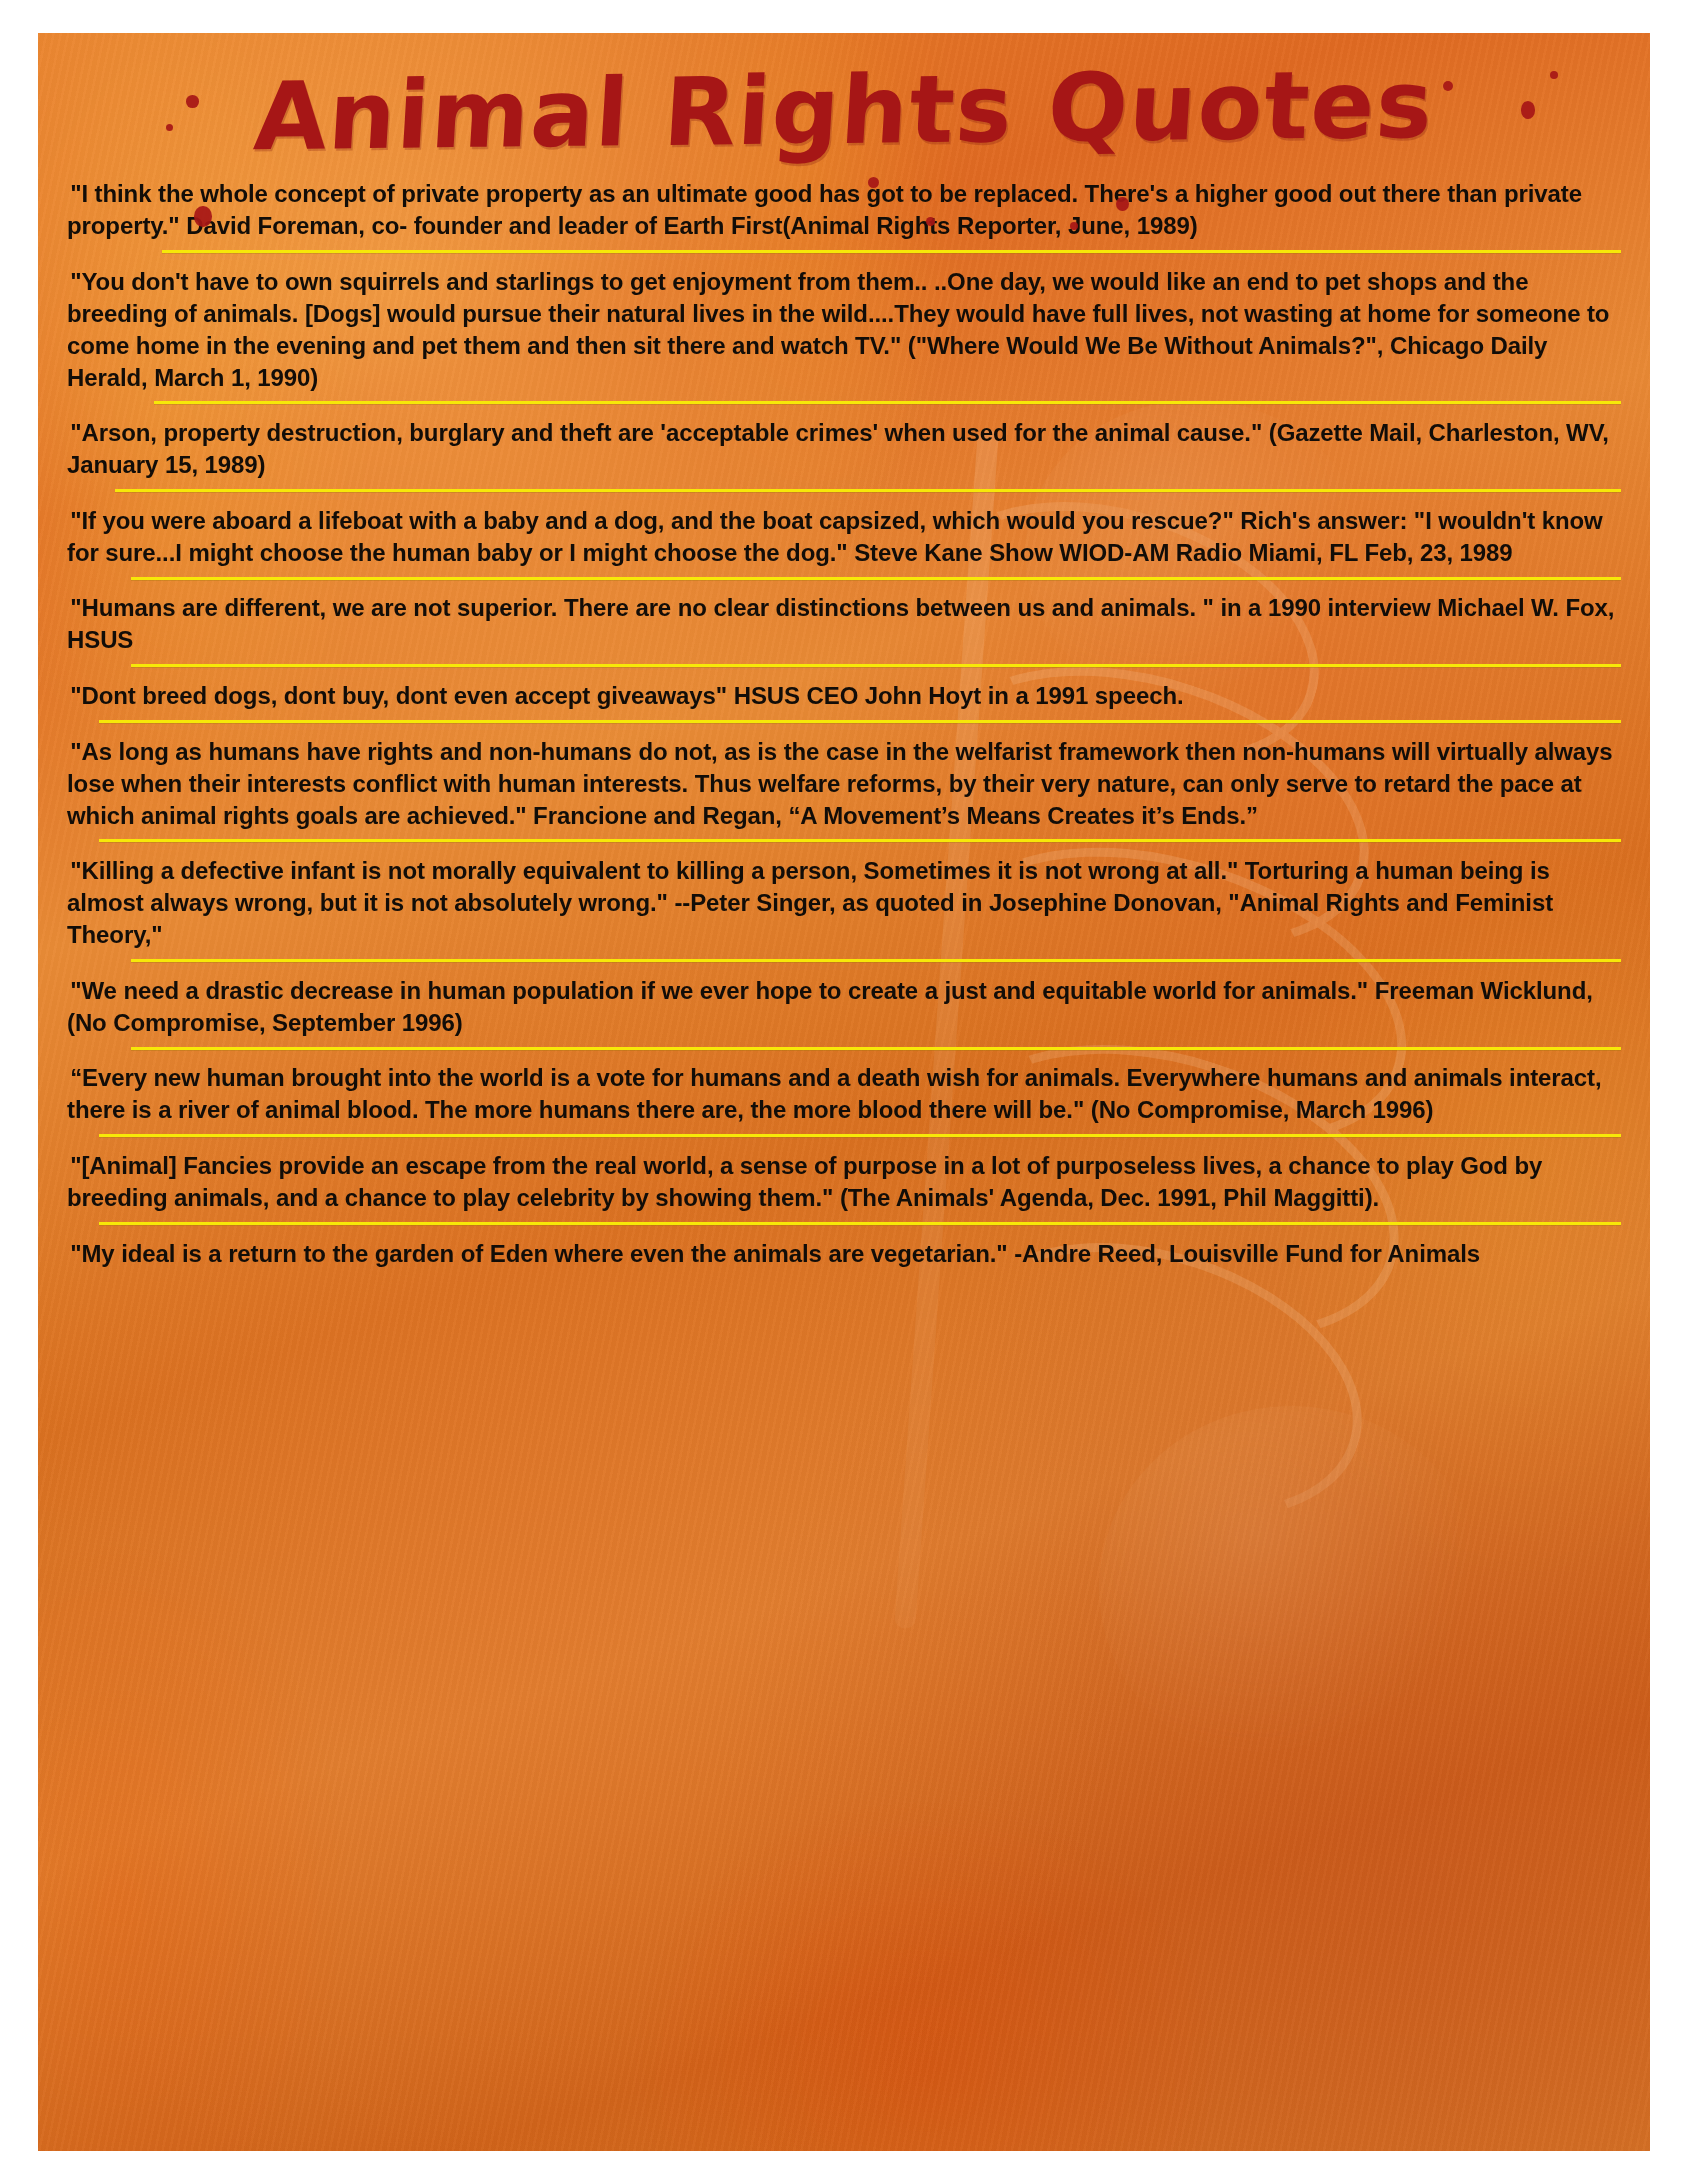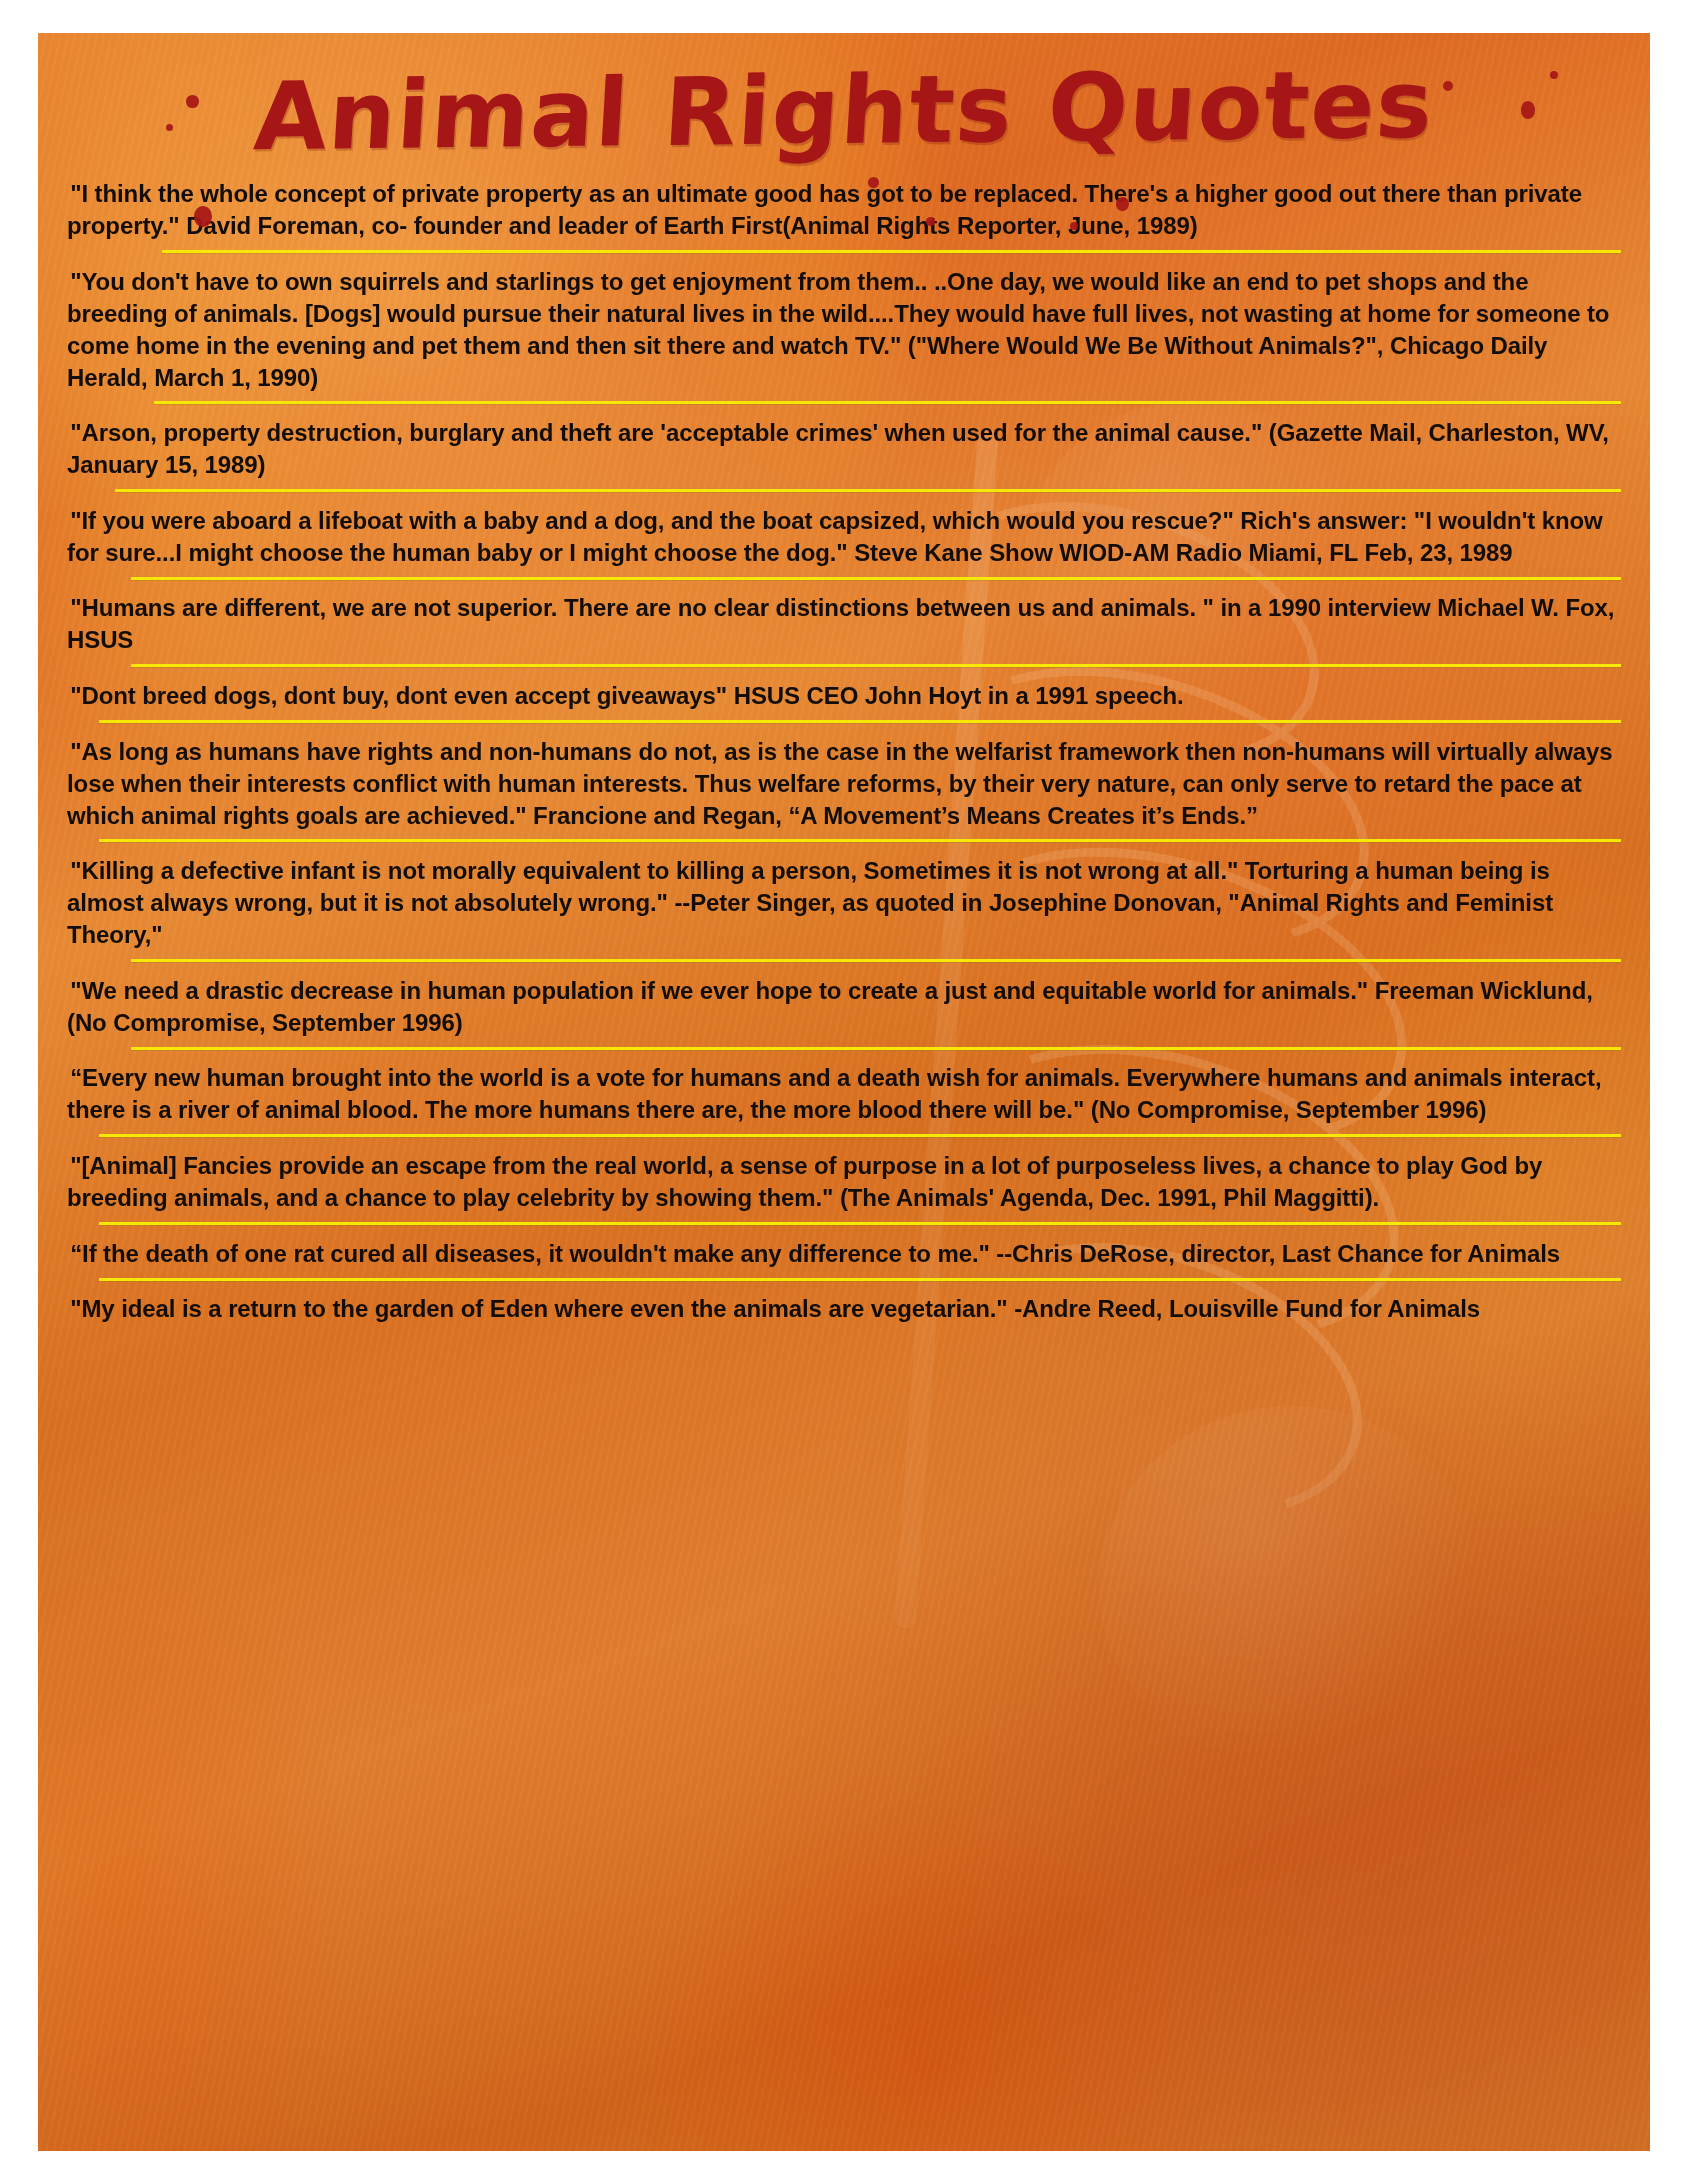--- a/index.html
+++ b/index.html
@@ -212,33 +212,29 @@
       <p>"Killing a defective infant is not morally equivalent to killing a person, Sometimes it is not wrong at all."  Torturing a human being is almost always wrong, but it is not absolutely wrong." --Peter Singer, as quoted in Josephine Donovan, "Animal Rights and Feminist Theory,"</p>
       <div class="rule wide"></div>
     </div>
 
     <div class="quote">
       <p>"We need a drastic decrease in human population if we ever hope to create a just and equitable world for animals." Freeman Wicklund,  (No Compromise, September 1996)</p>
       <div class="rule wide"></div>
     </div>
 
     <div class="quote">
-      <p>“Every new human brought into the world is a vote for humans and a death wish for animals. Everywhere humans and animals interact, there is a river of animal blood. The more humans there are, the more blood there will be." (No Compromise, September 1996)</p>
+      <p>“Every new human brought into the world is a vote for humans and a death wish for animals. Everywhere humans and animals interact, there is a river of animal blood. The more humans there are, the more blood there will be." (No Compromise, March 1996)</p>
       <div class="rule full"></div>
     </div>
 
     <div class="quote">
       <p>"[Animal] Fancies provide an escape from the real world, a sense of purpose in a lot of purposeless lives, a chance to play God by breeding animals, and a chance to play celebrity by showing them." (The Animals' Agenda, Dec. 1991, Phil Maggitti).</p>
       <div class="rule full"></div>
     </div>
 
-    <div class="quote">
-      <p>“If the death of one rat cured all diseases, it wouldn't make any difference to me."  --Chris DeRose, director, Last Chance for Animals</p>
-      <div class="rule full"></div>
-    </div>
 
     <div class="quote">
       <p>"My ideal is a return to the garden of Eden where even the animals are vegetarian." -Andre Reed, Louisville Fund for Animals</p>
     </div>
 
   </div>
 </div>
 
 
 </body></html>

